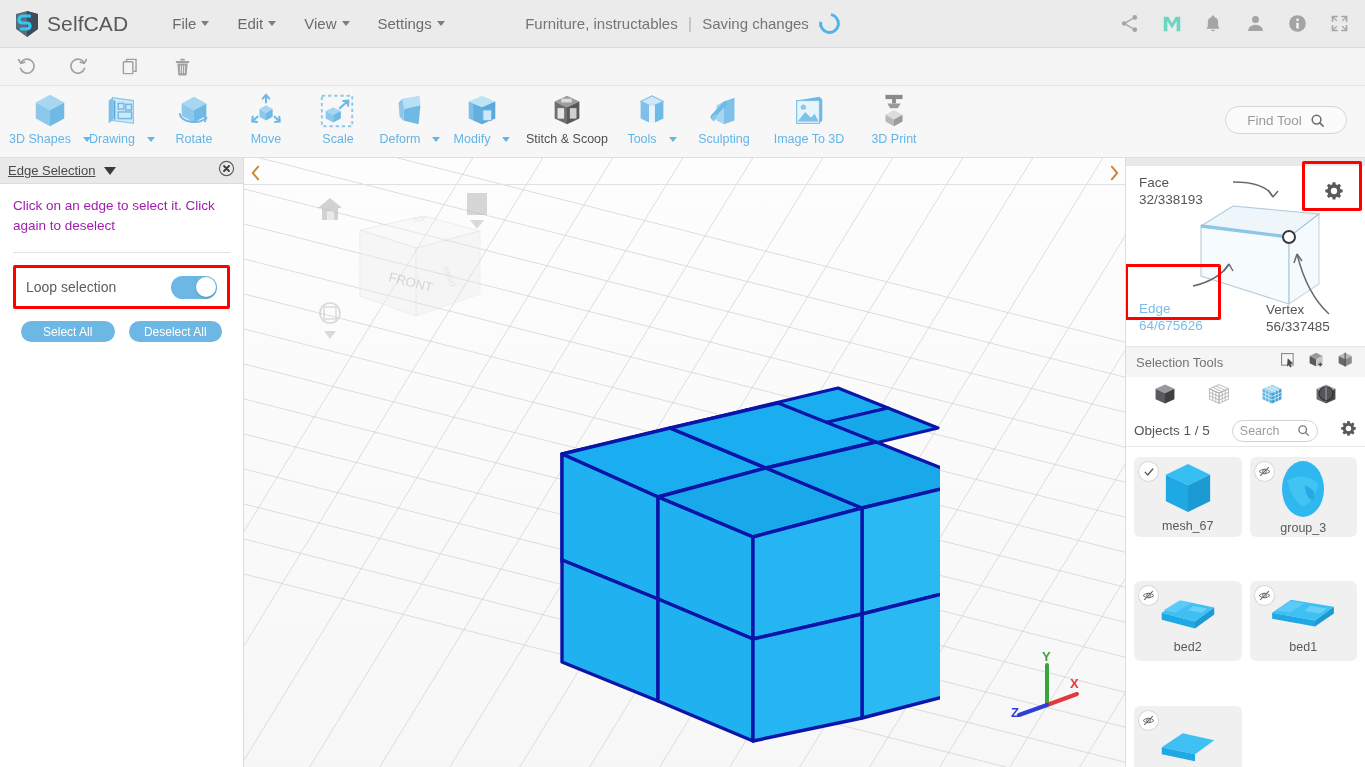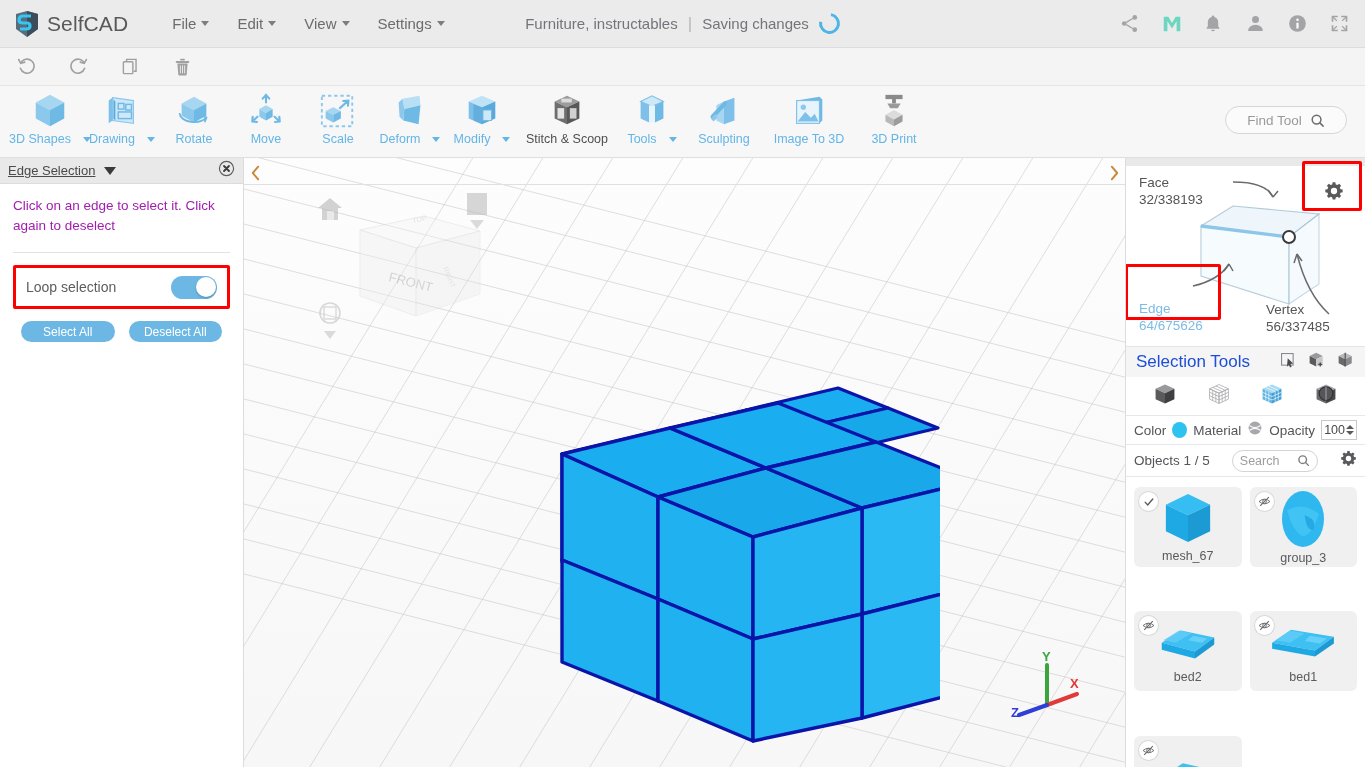--- a/index.html
+++ b/index.html
@@ -170,21 +170,21 @@
   .fev-label.active { color: #7cbce6; }
   .gear-btn {
     position: absolute; right: 5px; top: 3px; width: 52px; height: 44px;
     display: flex; align-items: center; justify-content: center; cursor: pointer;
   }
   .rp-sep { height: 1px; background: #e5e5e5; }
   .seltools-row {
     height: 30px; display: flex; align-items: center; padding: 0 10px;
     background: #f5f5f5;
   }
-  .seltools-lbl { font-size: 17px; color: #1d4ed8; }
+  .seltools-lbl { font-size: 13px; color: #737373; }
   .seltools-icons { margin-left: auto; display: flex; gap: 11px; align-items: center; }
   .selmode-row {
     height: 38px; display: flex; align-items: center;
     justify-content: space-around; padding: 0 12px;
   }
   .color-row {
     height: 30px; display: flex; align-items: center; gap: 6px; padding: 0 8px;
     border-top: 1px solid #e8e8e8; border-bottom: 1px solid #e8e8e8;
   }
   .cr-lbl { font-size: 13.5px; color: #55555a; }
@@ -818,39 +818,20 @@
         <svg width="24" height="24" viewBox="0 0 28 28">
           <path d="M3 8 L14 3 L25 8 L14 13 Z" fill="#a8a8ac"></path>
           <path d="M3 8 L14 13 L14 25 L3 20 Z" fill="#6a6a6c"></path>
           <path d="M25 8 L14 13 L14 25 L25 20 Z" fill="#4a4a4c"></path>
           <circle cx="14" cy="13.5" r="8" fill="#55555a" stroke="#2f2f31" stroke-width="1.3"></circle>
           <path d="M14 5.5 L14 21.5" stroke="#a8a8ac" stroke-width="1.1"></path>
         </svg>
       </span>
     </div>
 
-    <div class="color-row">
-      <span class="cr-lbl">Color</span>
-      <span class="color-swatch"></span>
-      <span class="cr-lbl">Material</span>
-      <span>
-        <svg width="16" height="16" viewBox="0 0 20 20">
-          <circle cx="10" cy="10" r="8" fill="#a8a8ac"></circle>
-          <path d="M3 13 Q10 8 17 13 M3 7 Q10 12 17 7" stroke="#fafafa" stroke-width="1.6" fill="none"></path>
-        </svg>
-      </span>
-      <span class="cr-lbl">Opacity</span>
-      <span class="opacity-box">
-        <input type="text" value="100" style="">
-        <span class="spin">
-          <i class="up"></i>
-          <i class="dn"></i>
-        </span>
-      </span>
-    </div>
 
     <div class="objects-row">
       <span class="obj-lbl">Objects 1 / 5</span>
       <span class="obj-search">
         <span>Search</span>
         <svg width="13" height="13" viewBox="0 0 24 24" fill="none" stroke="#7d7d81" stroke-width="2.6">
           <circle cx="10.5" cy="10.5" r="7"></circle>
             <path d="M15.8 15.8 L21 21" stroke-linecap="round"></path>
         </svg>
       </span>

